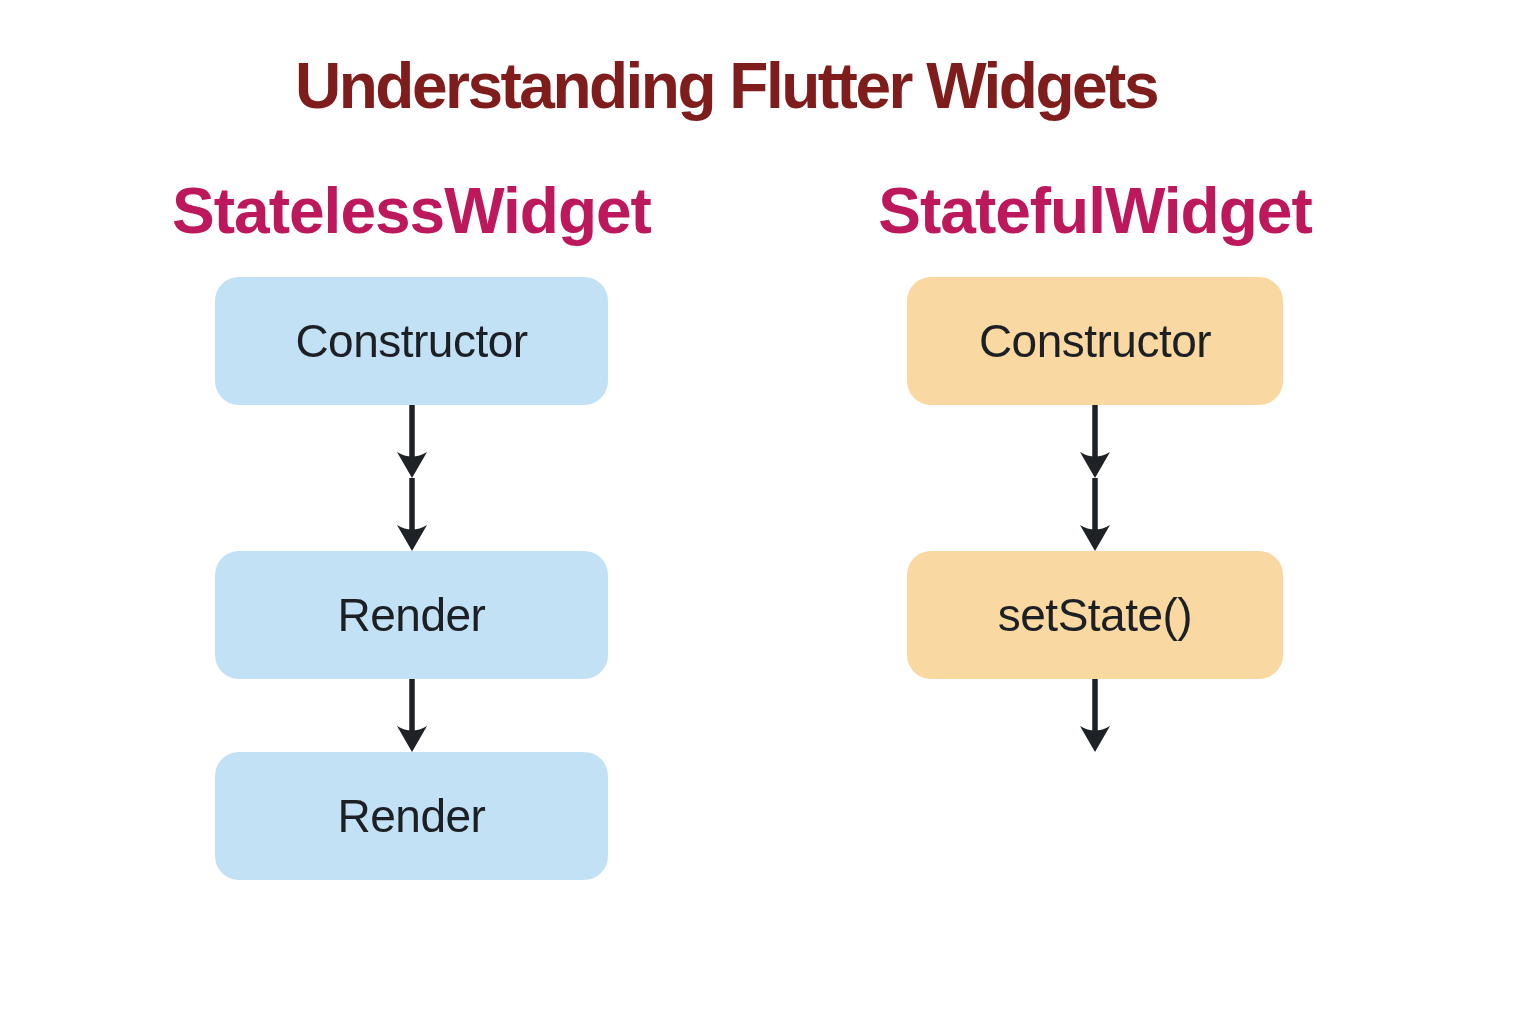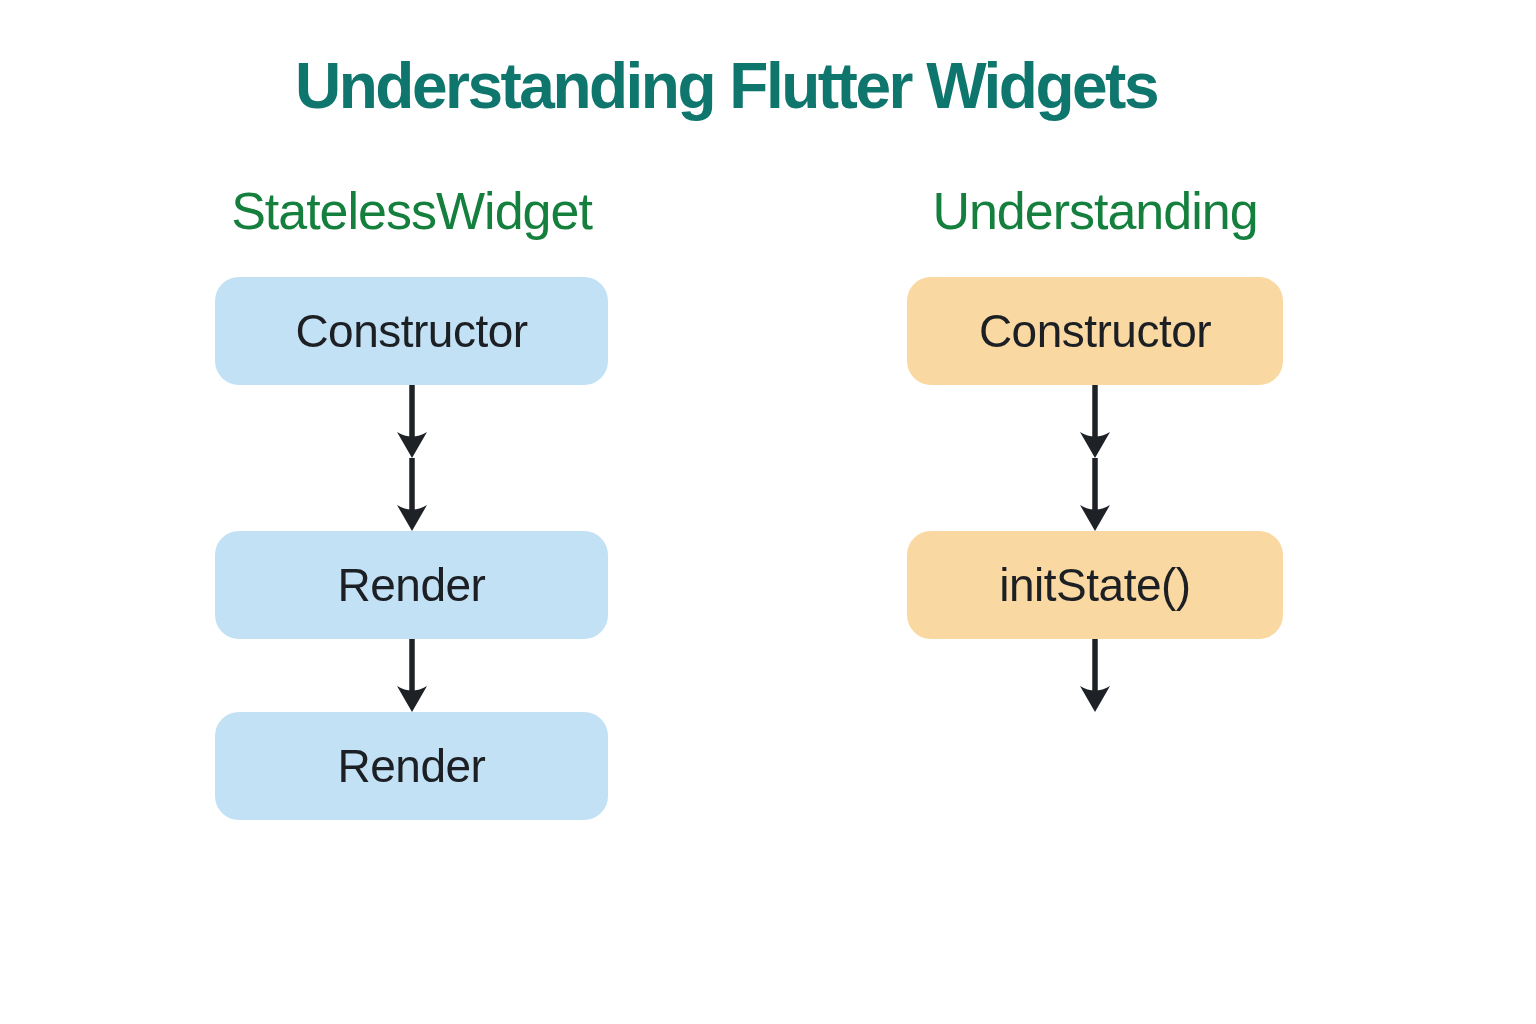--- a/index.html
+++ b/index.html
@@ -17,44 +17,44 @@
   }
   .page-title {
     position: absolute;
     top: 50px;
     left: 726px;
     transform: translateX(-50%);
     white-space: nowrap;
     font-size: 64px;
     font-weight: 700;
     letter-spacing: -2.5px;
-    color: #0f766e;
+    color: #7f1d1d;
     line-height: 1.15;
   }
   .flow-column {
     position: absolute;
     top: 185px;
     display: flex;
     flex-direction: column;
     align-items: center;
   }
   .col-stateless { left: 215px; width: 393px; }
   .col-stateful  { left: 907px; width: 376px; }
   .column-header {
-    font-size: 52px;
-    font-weight: 400;
+    font-size: 64px;
+    font-weight: 700;
     letter-spacing: -1px;
-    color: #15803d;
+    color: #be185d;
     line-height: 52px;
     margin-bottom: 40px;
     white-space: nowrap;
   }
   .flow-box {
     width: 100%;
-    height: 108px;
+    height: 128px;
     border-radius: 24px;
     display: flex;
     align-items: center;
     justify-content: center;
     font-size: 46px;
     font-weight: 500;
     letter-spacing: -0.5px;
     color: var(--text, #1c1f23);
     white-space: nowrap;
   }
@@ -101,40 +101,40 @@
       <svg width="36" height="73" viewBox="0 0 36 73">
         <line x1="18" y1="0" x2="18" y2="57" stroke="#1e2126" stroke-width="5.5"></line>
         <path d="M 3 47 L 18 73 L 33 47 Q 18 56 3 47 Z" fill="#1e2126"></path>
       </svg>
     </span>
 
     <div class="flow-box">Render</div>
   </div>
 
   <div class="flow-column col-stateful">
-    <div class="column-header">Understanding</div>
+    <div class="column-header">StatefulWidget</div>
 
     <div class="flow-box">Constructor</div>
 
     <span class="flow-arrow">
       <svg width="36" height="73" viewBox="0 0 36 73">
         <line x1="18" y1="0" x2="18" y2="57" stroke="#1e2126" stroke-width="5.5"></line>
         <path d="M 3 47 L 18 73 L 33 47 Q 18 56 3 47 Z" fill="#1e2126"></path>
       </svg>
     </span>
 
 
     <span class="flow-arrow">
       <svg width="36" height="73" viewBox="0 0 36 73">
         <line x1="18" y1="0" x2="18" y2="57" stroke="#1e2126" stroke-width="5.5"></line>
         <path d="M 3 47 L 18 73 L 33 47 Q 18 56 3 47 Z" fill="#1e2126"></path>
       </svg>
     </span>
 
-    <div class="flow-box">initState()</div>
+    <div class="flow-box">setState()</div>
 
     <span class="flow-arrow">
       <svg width="36" height="73" viewBox="0 0 36 73">
         <line x1="18" y1="0" x2="18" y2="57" stroke="#1e2126" stroke-width="5.5"></line>
         <path d="M 3 47 L 18 73 L 33 47 Q 18 56 3 47 Z" fill="#1e2126"></path>
       </svg>
     </span>
 
   </div>
 

